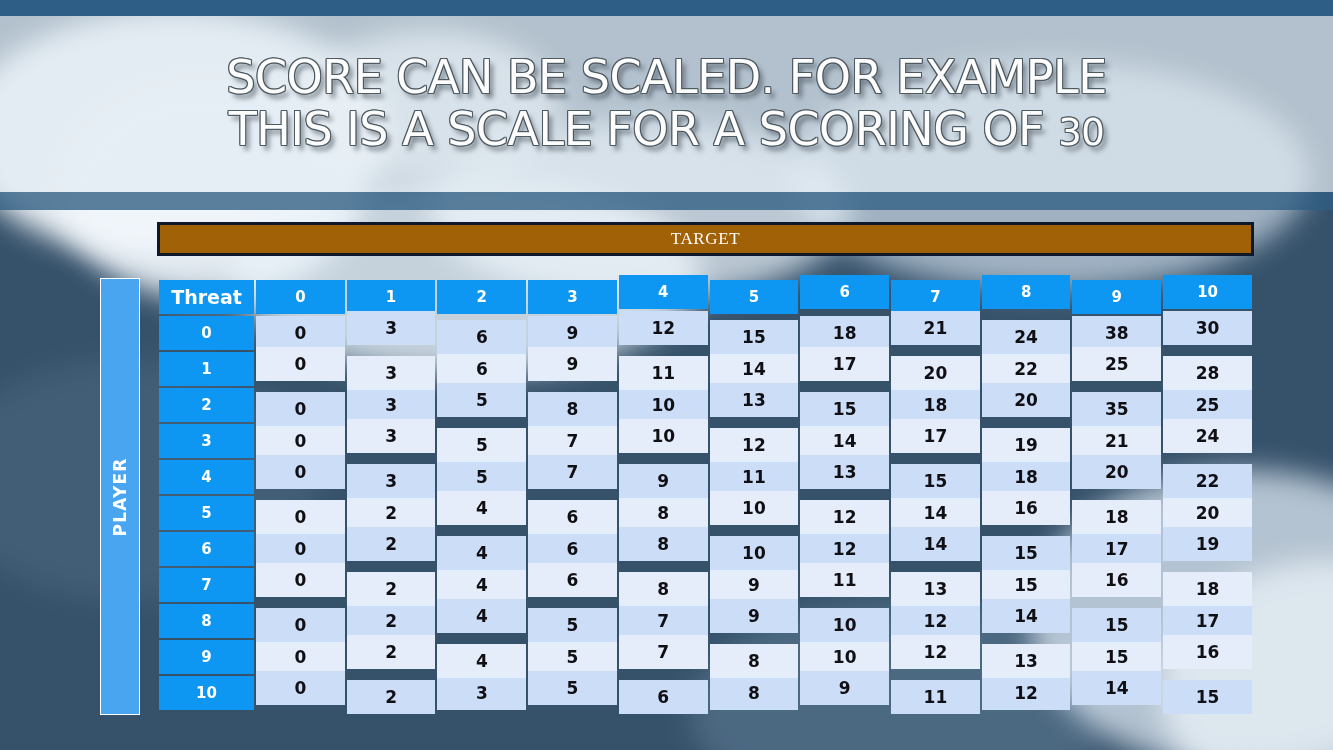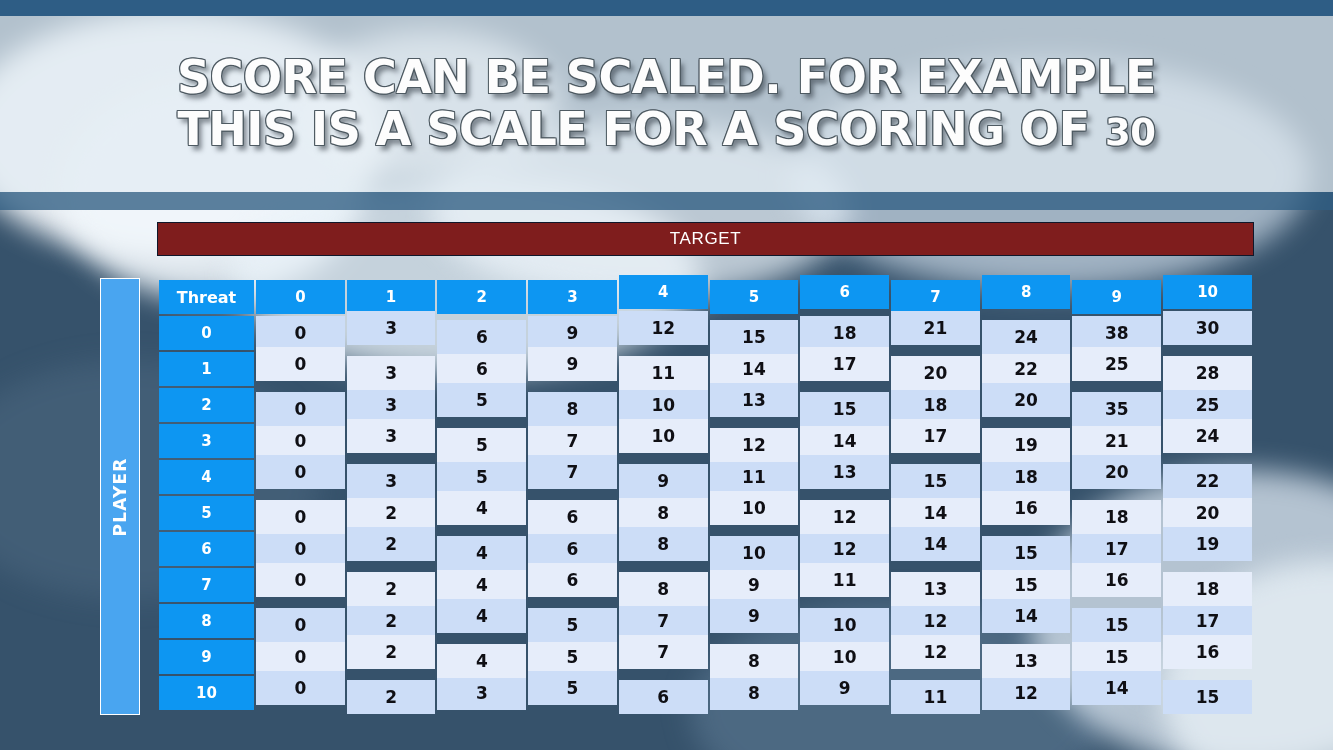--- a/index.html
+++ b/index.html
@@ -74,47 +74,47 @@
     position: absolute;
     left: 0; top: 192px;
     width: 1333px; height: 18px;
     background: rgba(48,93,131,0.78);
     z-index: 6;
   }
   .title-text {
     width: 1100px;
     text-align: center;
     font-family: "DejaVu Sans", sans-serif;
-    font-weight: bold;
+    font-weight: normal;
     font-size: 46px;
     line-height: 1.12;
     letter-spacing: -0.5px;
     color: #fdfdfd;
     text-shadow:
       1px 0 0 #4e5a62, -1px 0 0 #4e5a62, 0 1px 0 #4e5a62, 0 -1px 0 #4e5a62,
       1px 1px 0 #4e5a62, -1px 1px 0 #4e5a62, 1px -1px 0 #4e5a62, -1px -1px 0 #4e5a62,
       4px 5px 5px rgba(40,50,58,0.55);
     text-transform: uppercase;
   }
   .title-text .line { display: block; }
   .title-text .small-num { font-size: 37px; }
 
   
   .target-bar {
     position: absolute;
     left: 157px; top: 222px;
     width: 1097px; height: 34px;
-    background: #7f1d1d;
-    border: 1px solid #0f172a;
+    background: #a16207;
+    border: 3px solid #0f172a;
     z-index: 4;
     display: flex;
     align-items: center;
     justify-content: center;
     color: #ffffff;
-    font-family: Liberation Sans, sans-serif;
+    font-family: Liberation Serif, serif;
     font-size: 17px;
     letter-spacing: 0.6px;
   }
 
   
   .player-bar {
     position: absolute;
     left: 100px; top: 278px;
     width: 40px; height: 437px;
     background: #49a5f0;
@@ -153,21 +153,21 @@
   }
   
   .matrix thead th {
     background: #0d96f2;
     color: #ffffff;
     font-size: 15px;
     font-weight: bold;
   }
   .matrix thead th.corner {
     width: 95px;
-    font-size: 16px;
+    font-size: 19px;
   }
   
   .matrix tbody th {
     background: #0d96f2;
     color: #ffffff;
     font-size: 15px;
     font-weight: bold;
     width: 95px;
   }
   

